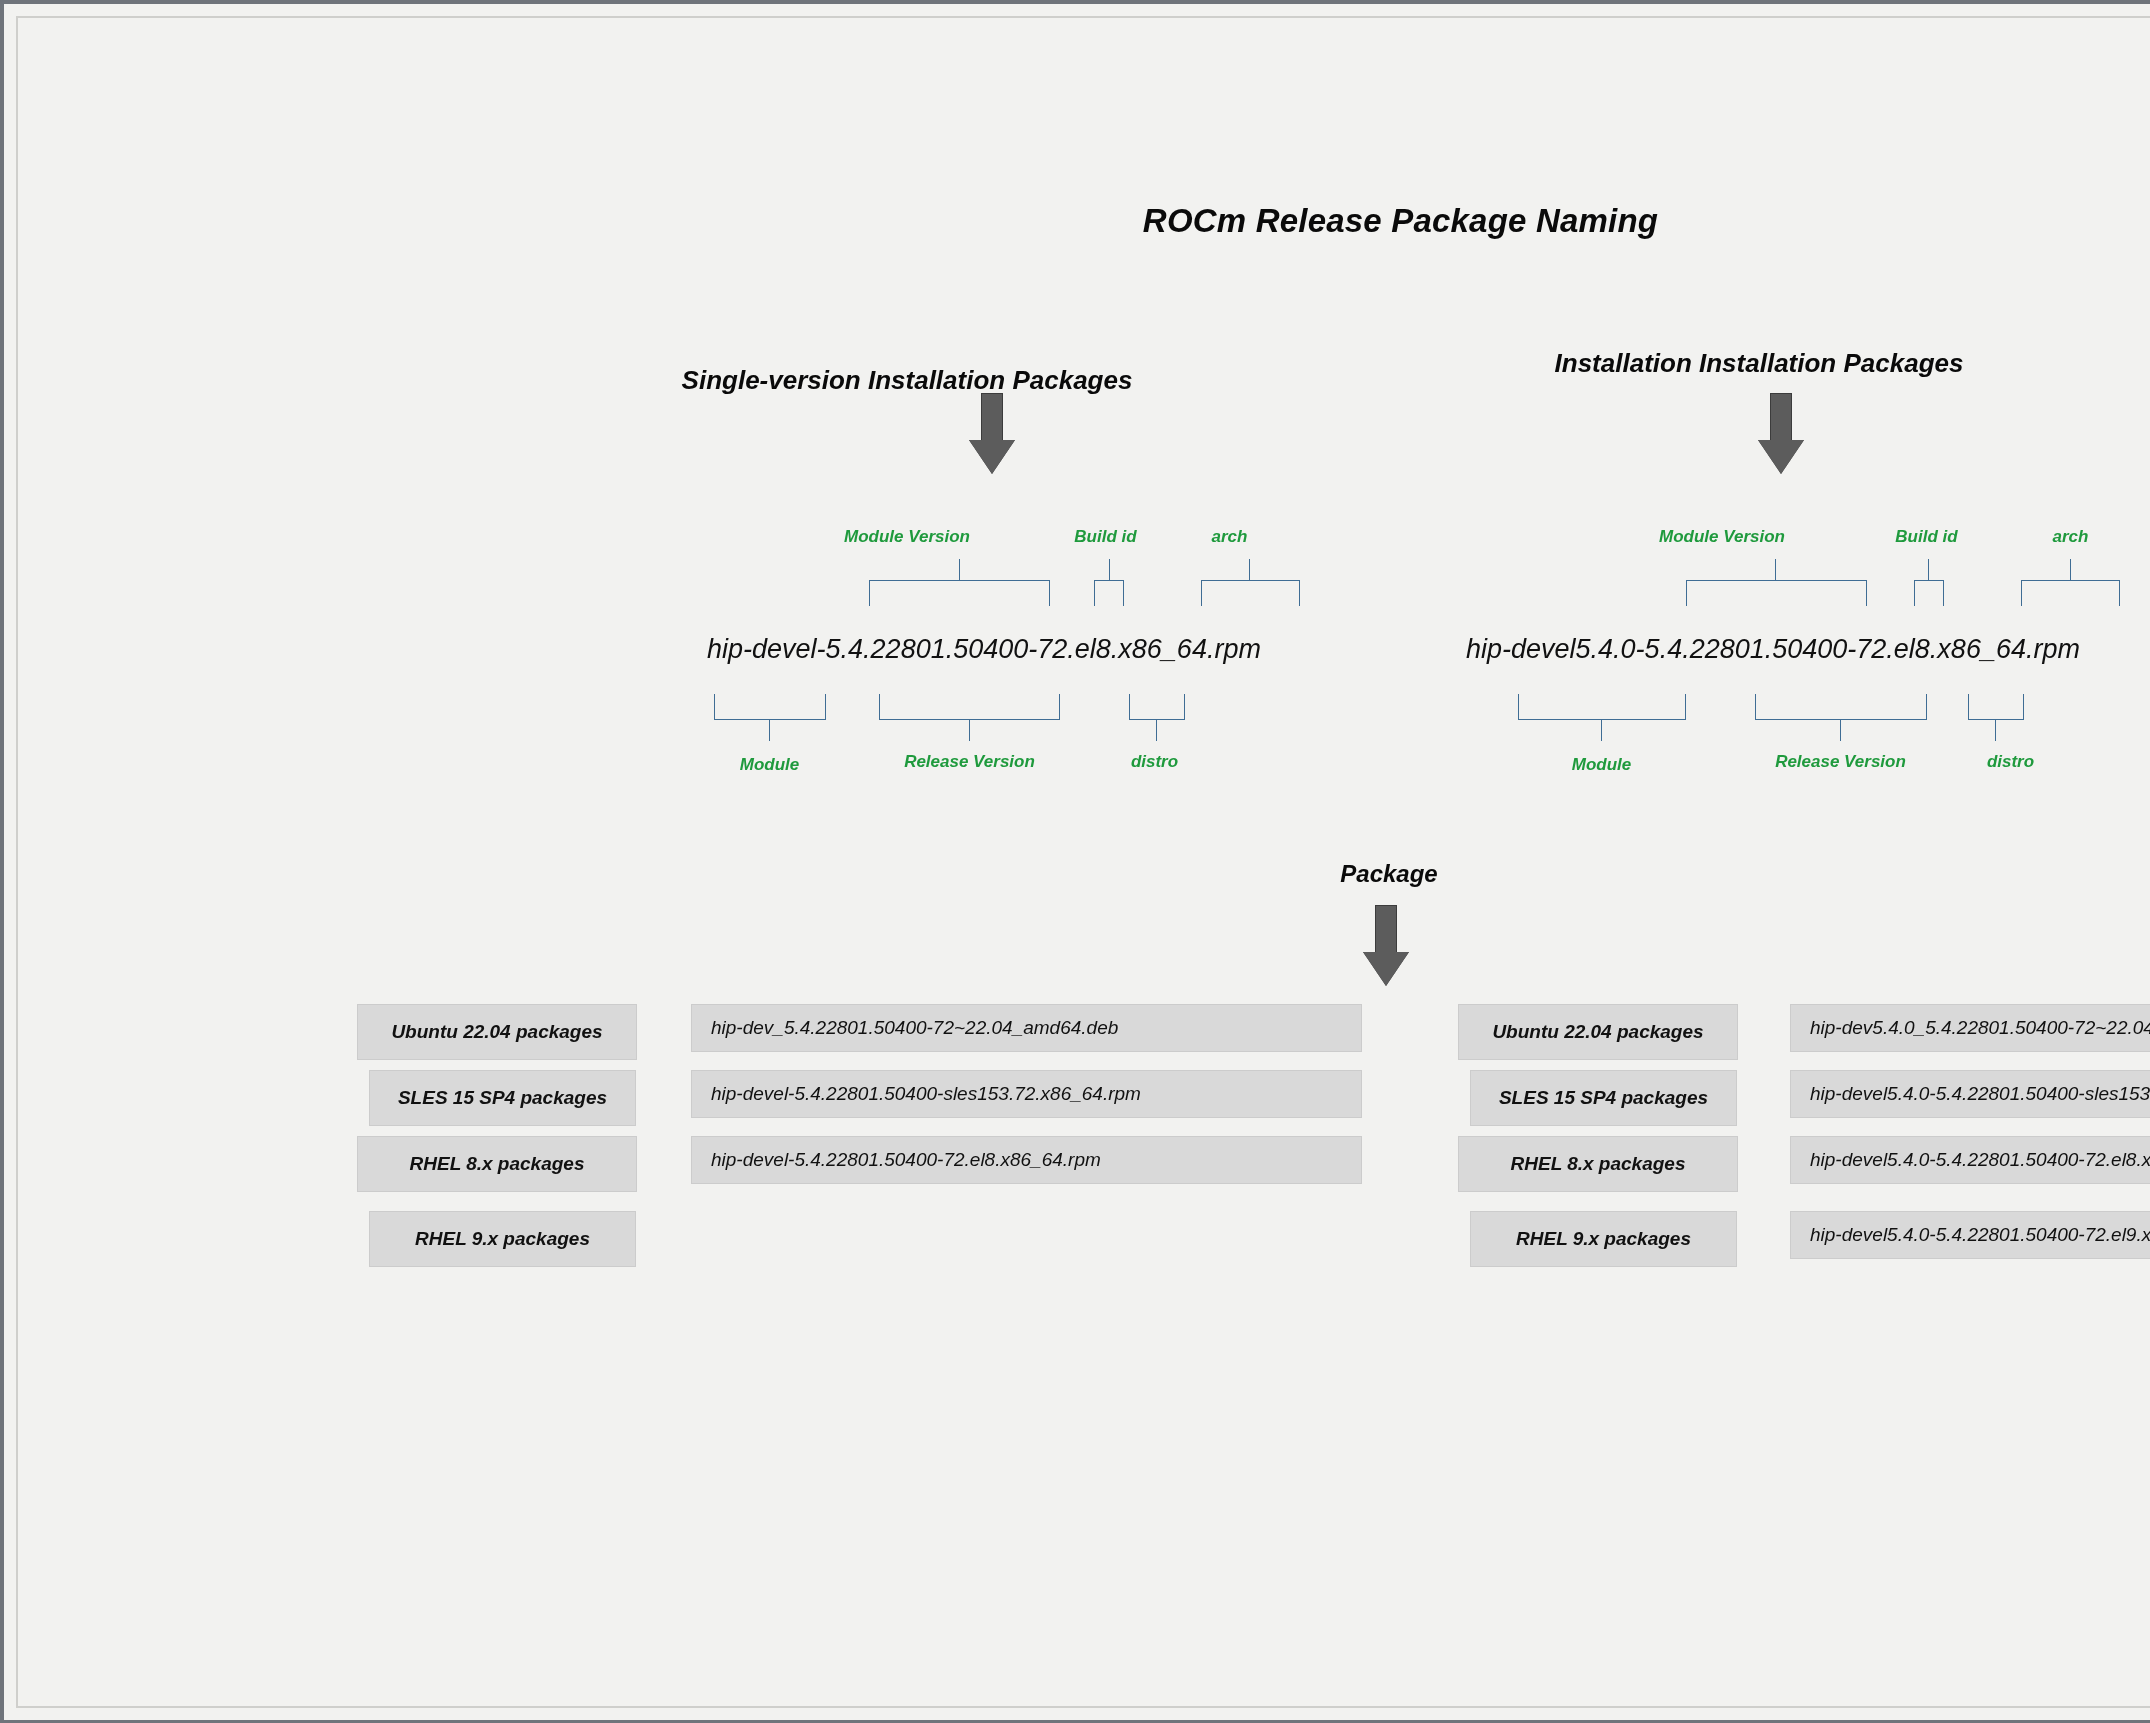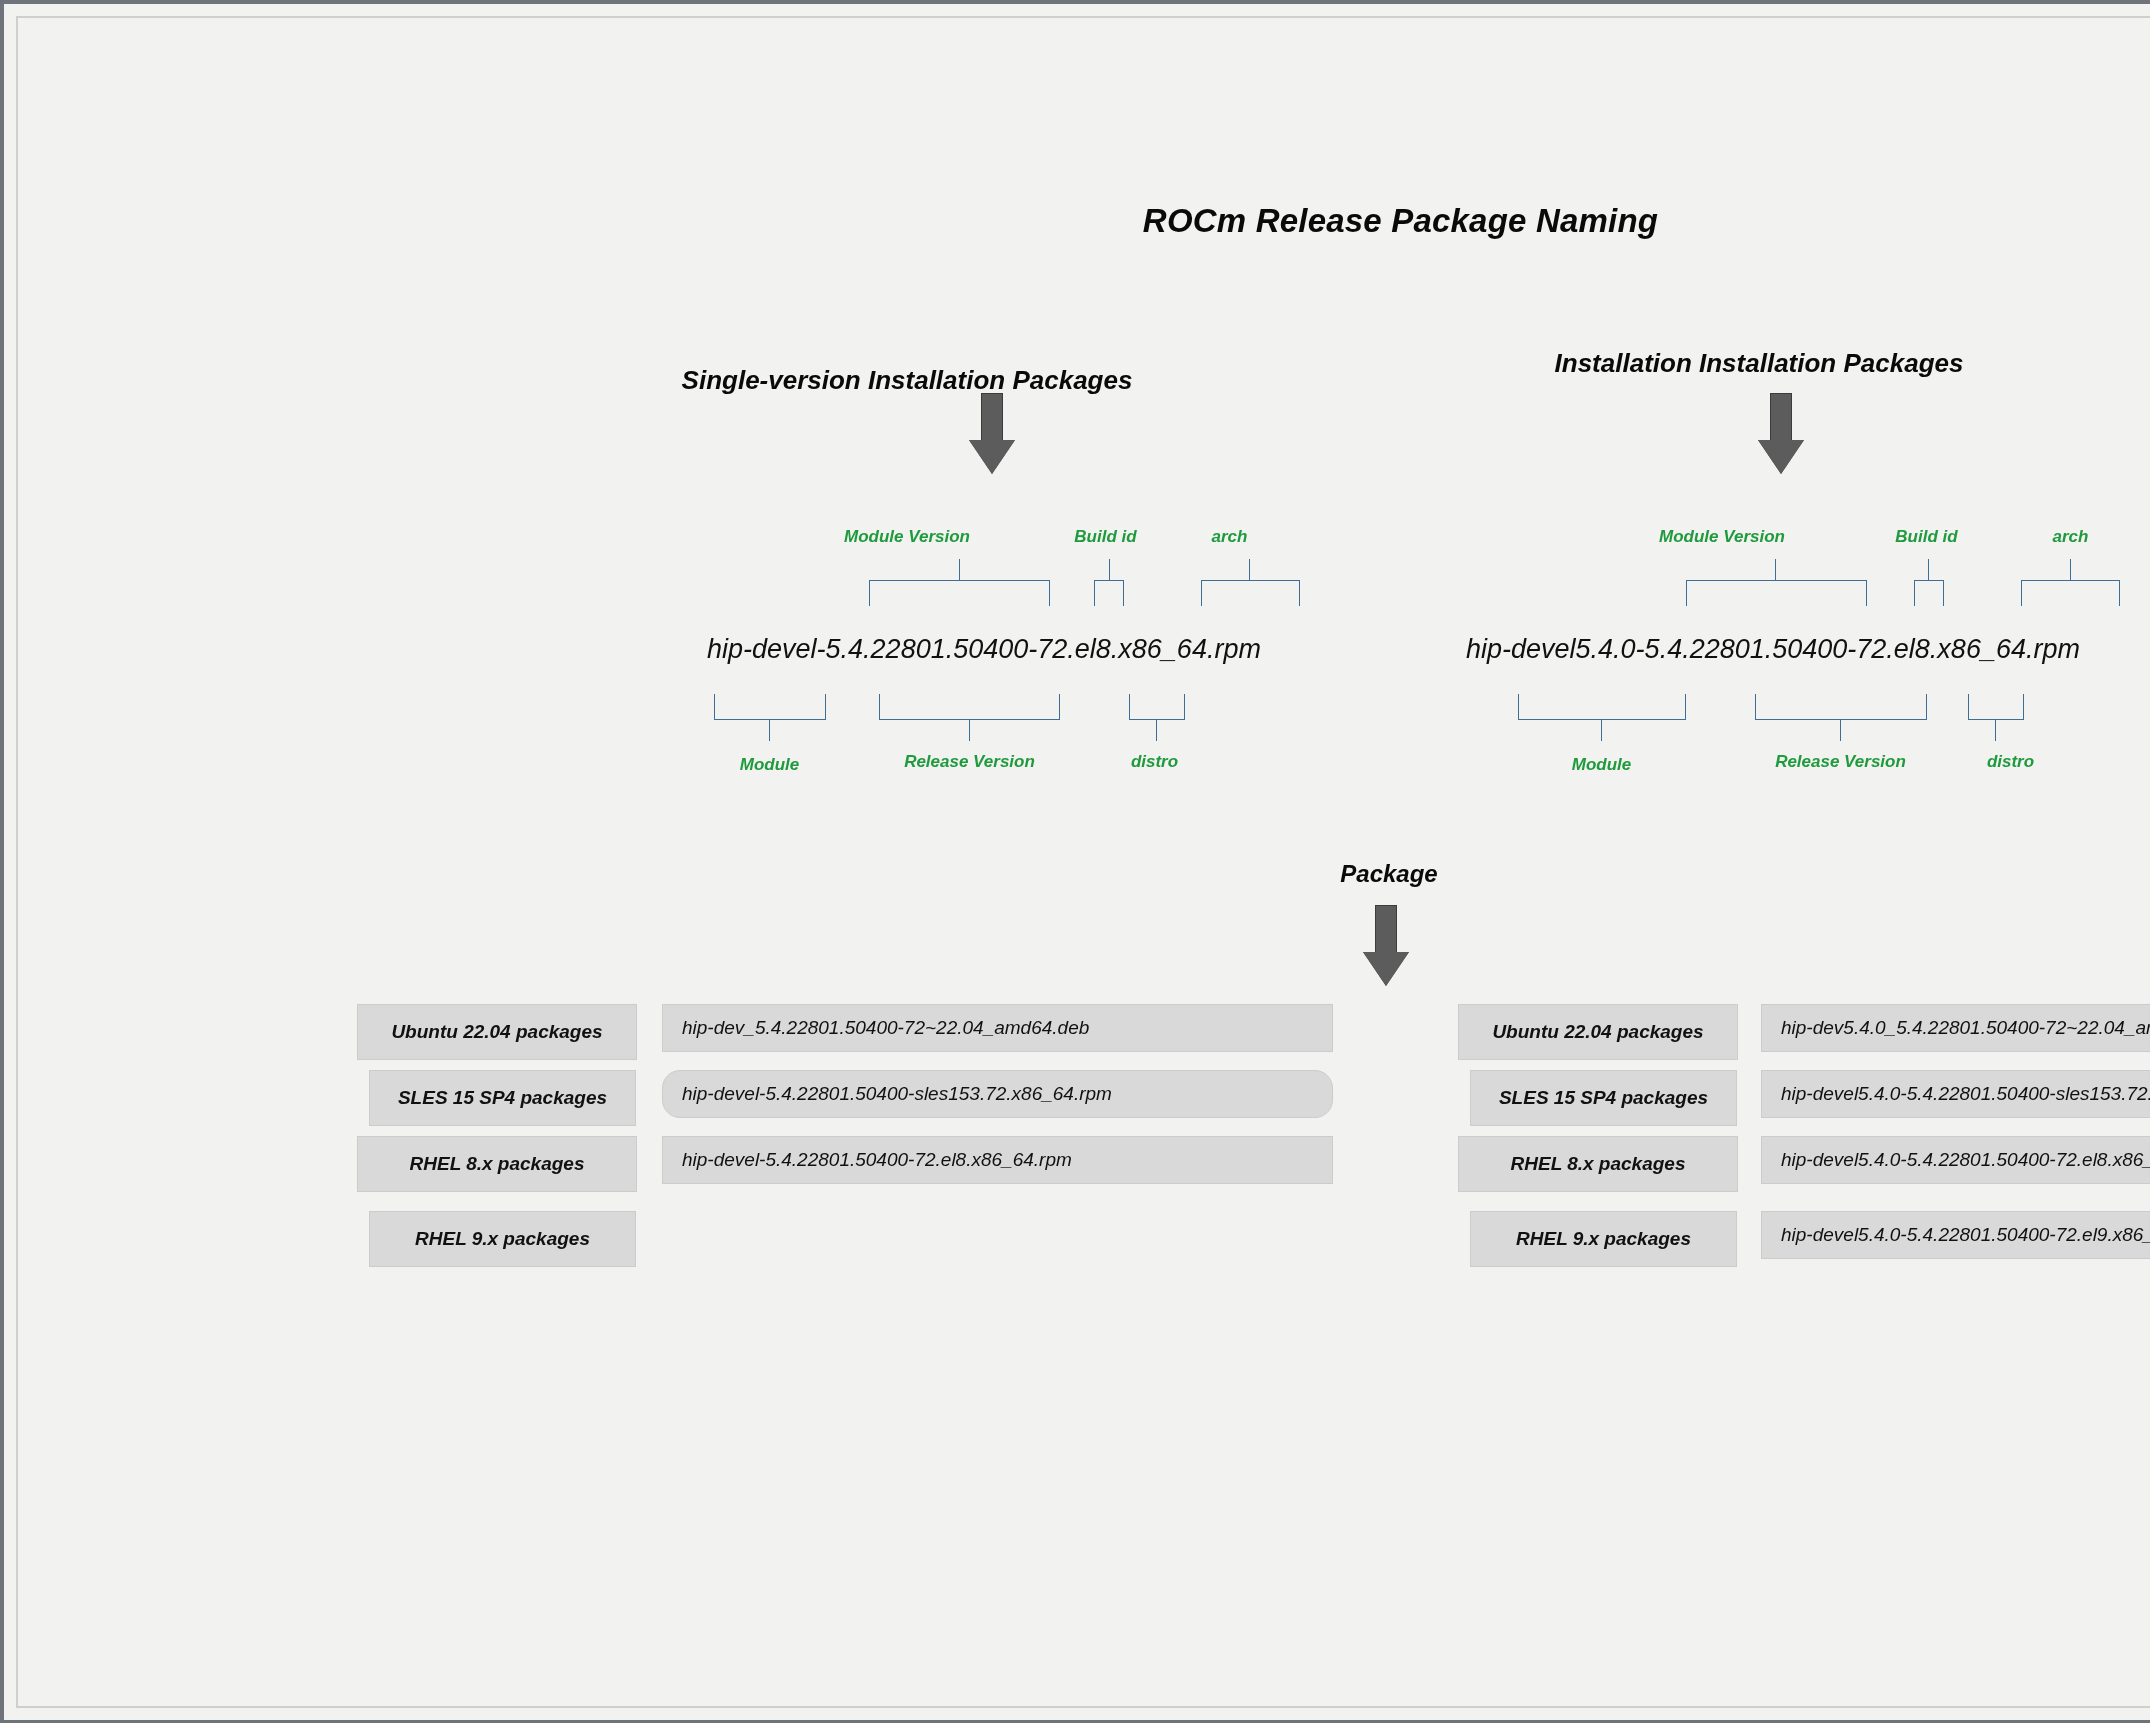--- a/index.html
+++ b/index.html
@@ -162,20 +162,21 @@
     background: #d9d9d9;
     border: 0.4px solid #cccccc;
     box-sizing: border-box;
     display: flex;
     align-items: center;
     padding-left: 19px;
     font-size: 19px;
     font-style: italic;
     color: #111;
     white-space: nowrap;
+    margin-left: 29px;
   }
 </style>
 </head>
 <body>
 
 <div class="page">
   <div class="inner-frame"></div>
 
   <div class="title">ROCm Release Package Naming</div>
 
@@ -250,21 +251,21 @@
   <div id="examples-label">Package</div>
   <div class="big-arrow" id="arrow-examples">
     <div class="shaft"></div>
     <div class="head"></div>
   </div>
 
   <div class="ex-key" style="left:353px; top:1000px; width:280px;">Ubuntu 22.04 packages</div>
   <div class="ex-val" style="left:658px; top:1000px; width:671px;">hip-dev_5.4.22801.50400-72~22.04_amd64.deb</div>
 
   <div class="ex-key" style="left:365px; top:1066px; width:267px;">SLES 15 SP4 packages</div>
-  <div class="ex-val" style="left:658px; top:1066px; width:671px;border-radius:18px;">hip-devel-5.4.22801.50400-sles153.72.x86_64.rpm</div>
+  <div class="ex-val" style="left:658px; top:1066px; width:671px;">hip-devel-5.4.22801.50400-sles153.72.x86_64.rpm</div>
 
   <div class="ex-key" style="left:353px; top:1132px; width:280px;">RHEL 8.x packages</div>
   <div class="ex-val" style="left:658px; top:1132px; width:671px;">hip-devel-5.4.22801.50400-72.el8.x86_64.rpm</div>
 
   <div class="ex-key" style="left:365px; top:1207px; width:267px;">RHEL 9.x packages</div>
 
   <div class="ex-key" style="left:1454px; top:1000px; width:280px;">Ubuntu 22.04 packages</div>
   <div class="ex-val" style="left:1757px; top:1000px; width:645px;">hip-dev5.4.0_5.4.22801.50400-72~22.04_amd64.deb</div>
 
   <div class="ex-key" style="left:1466px; top:1066px; width:267px;">SLES 15 SP4 packages</div>

